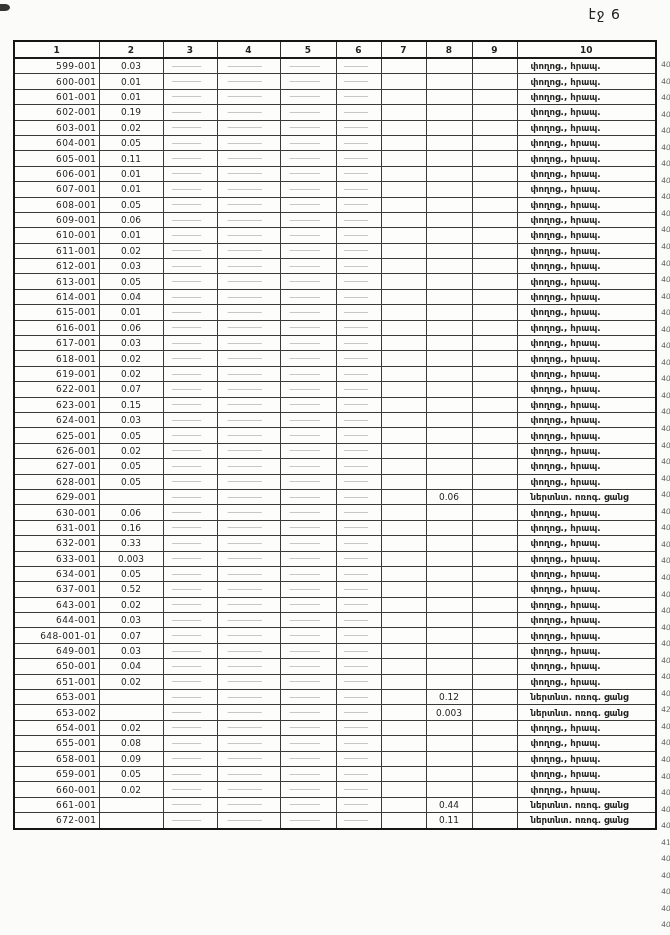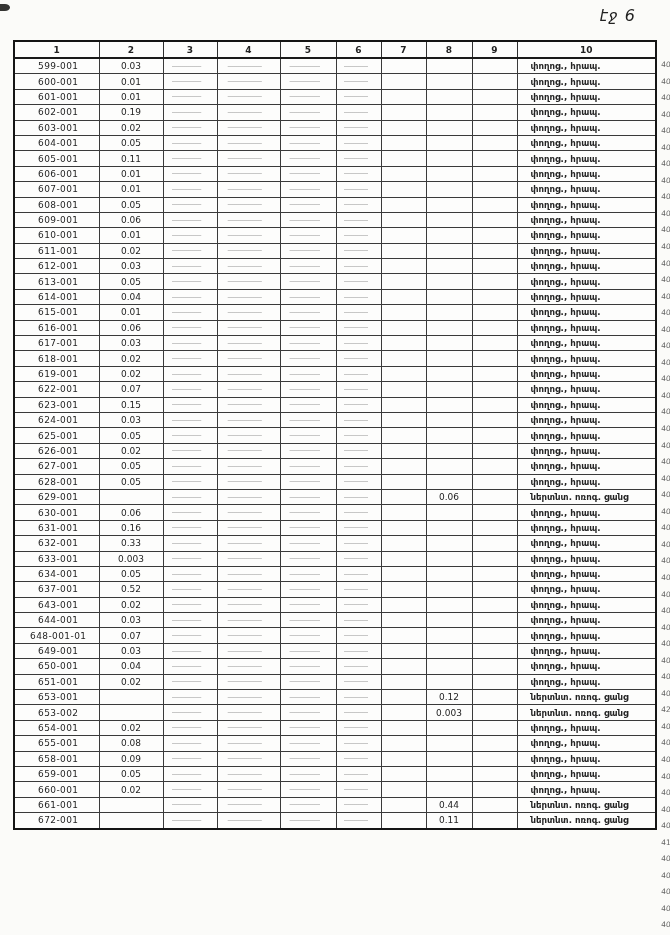--- a/index.html
+++ b/index.html
@@ -10,22 +10,22 @@
     color:#1f1f1f;
     position:relative;
     overflow:hidden;
   }
   .page{position:absolute;inset:0;}
   .scan-blob{
     position:absolute;left:0;top:4px;width:10px;height:7px;
     background:#111;border-radius:0 60% 60% 0;opacity:.85;
   }
   .page-label{
-    position:absolute;top:6px;right:34px;
-    font-size:16px;letter-spacing:1px;color:#222;font-style:italic;
+    position:absolute;top:6px;right:49px;
+    font-size:14px;letter-spacing:1px;color:#222;
   }
   .table-wrap{
     position:absolute;left:13px;top:40px;
   }
   table{
     border-collapse:collapse;
     table-layout:fixed;
     width:642px;
     border:2px solid #151515;
     background:#fdfdfc;
@@ -48,21 +48,21 @@
     text-align:center;padding:0;
   }
   td{
     border:1px solid #3a3a3a;
     height:14.4px;
     font-size:9px;
     padding:0 2px;
     white-space:nowrap;overflow:hidden;
     color:#242424;
   }
-  td.c1{text-align:center;padding-left:5px;letter-spacing:.4px;}
+  td.c1{text-align:right;padding-left:5px;letter-spacing:.4px;}
   td.c2{text-align:center;margin-top:30px;}
   td.c8{text-align:center;}
   td.c10{text-align:left;padding-left:13px;font-size:8.6px;font-weight:bold;}
   
   td.mid{background:
     linear-gradient(to right, transparent 15%, rgba(40,40,40,.25) 16%, rgba(40,40,40,.25) 70%, transparent 71%) center/100% 1px no-repeat;}
   .margin-col{
     position:absolute;left:646px;top:17px;width:22px;
   }
   .margin-num{

